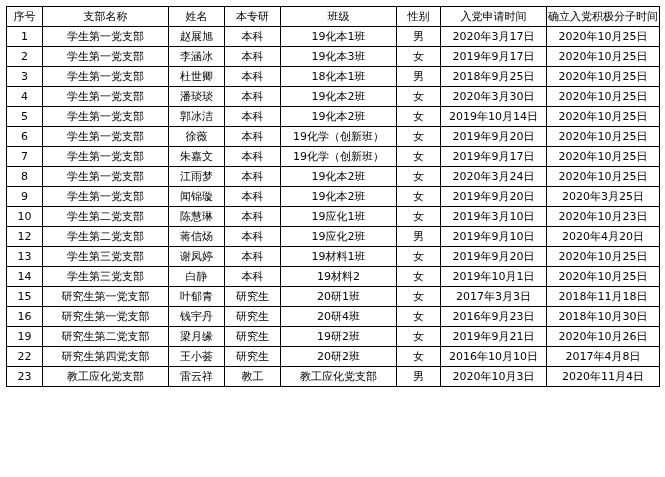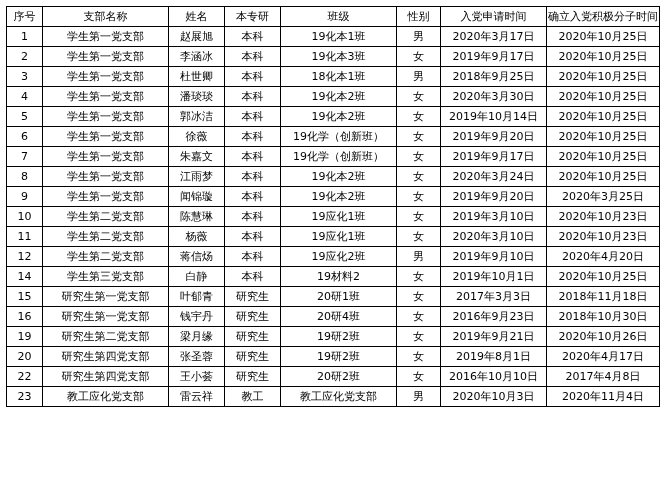--- a/index.html
+++ b/index.html
@@ -172,40 +172,40 @@
           <td>10</td>
           <td>学生第二党支部</td>
           <td>陈慧琳</td>
           <td>本科</td>
           <td>19应化1班</td>
           <td>女</td>
           <td>2019年3月10日</td>
           <td>2020年10月23日</td>
         </tr>
         <tr>
-          <td>11</td>
-          <td>学生第二党支部</td>
-          <td>杨薇</td>
-          <td>本科</td>
-          <td>19应化1班</td>
-          <td>女</td>
-          <td>2020年3月10日</td>
-          <td>2020年10月23日</td>
-        </tr>
-        <tr>
           <td>12</td>
           <td>学生第二党支部</td>
           <td>蒋信炀</td>
           <td>本科</td>
           <td>19应化2班</td>
           <td>男</td>
           <td>2019年9月10日</td>
           <td>2020年4月20日</td>
         </tr>
         <tr>
+          <td>13</td>
+          <td>学生第三党支部</td>
+          <td>谢凤婷</td>
+          <td>本科</td>
+          <td>19材料1班</td>
+          <td>女</td>
+          <td>2019年9月20日</td>
+          <td>2020年10月25日</td>
+        </tr>
+        <tr>
           <td>14</td>
           <td>学生第三党支部</td>
           <td>白静</td>
           <td>本科</td>
           <td>19材料2</td>
           <td>女</td>
           <td>2019年10月1日</td>
           <td>2020年10月25日</td>
         </tr>
         <tr>
@@ -230,30 +230,20 @@
         </tr>
         <tr>
           <td>19</td>
           <td>研究生第二党支部</td>
           <td>梁月缘</td>
           <td>研究生</td>
           <td>19研2班</td>
           <td>女</td>
           <td>2019年9月21日</td>
           <td>2020年10月26日</td>
-        </tr>
-        <tr>
-          <td>20</td>
-          <td>研究生第四党支部</td>
-          <td>张圣蓉</td>
-          <td>研究生</td>
-          <td>19研2班</td>
-          <td>女</td>
-          <td>2019年8月1日</td>
-          <td>2020年4月17日</td>
         </tr>
         <tr>
           <td>22</td>
           <td>研究生第四党支部</td>
           <td>王小荟</td>
           <td>研究生</td>
           <td>20研2班</td>
           <td>女</td>
           <td>2016年10月10日</td>
           <td>2017年4月8日</td>

